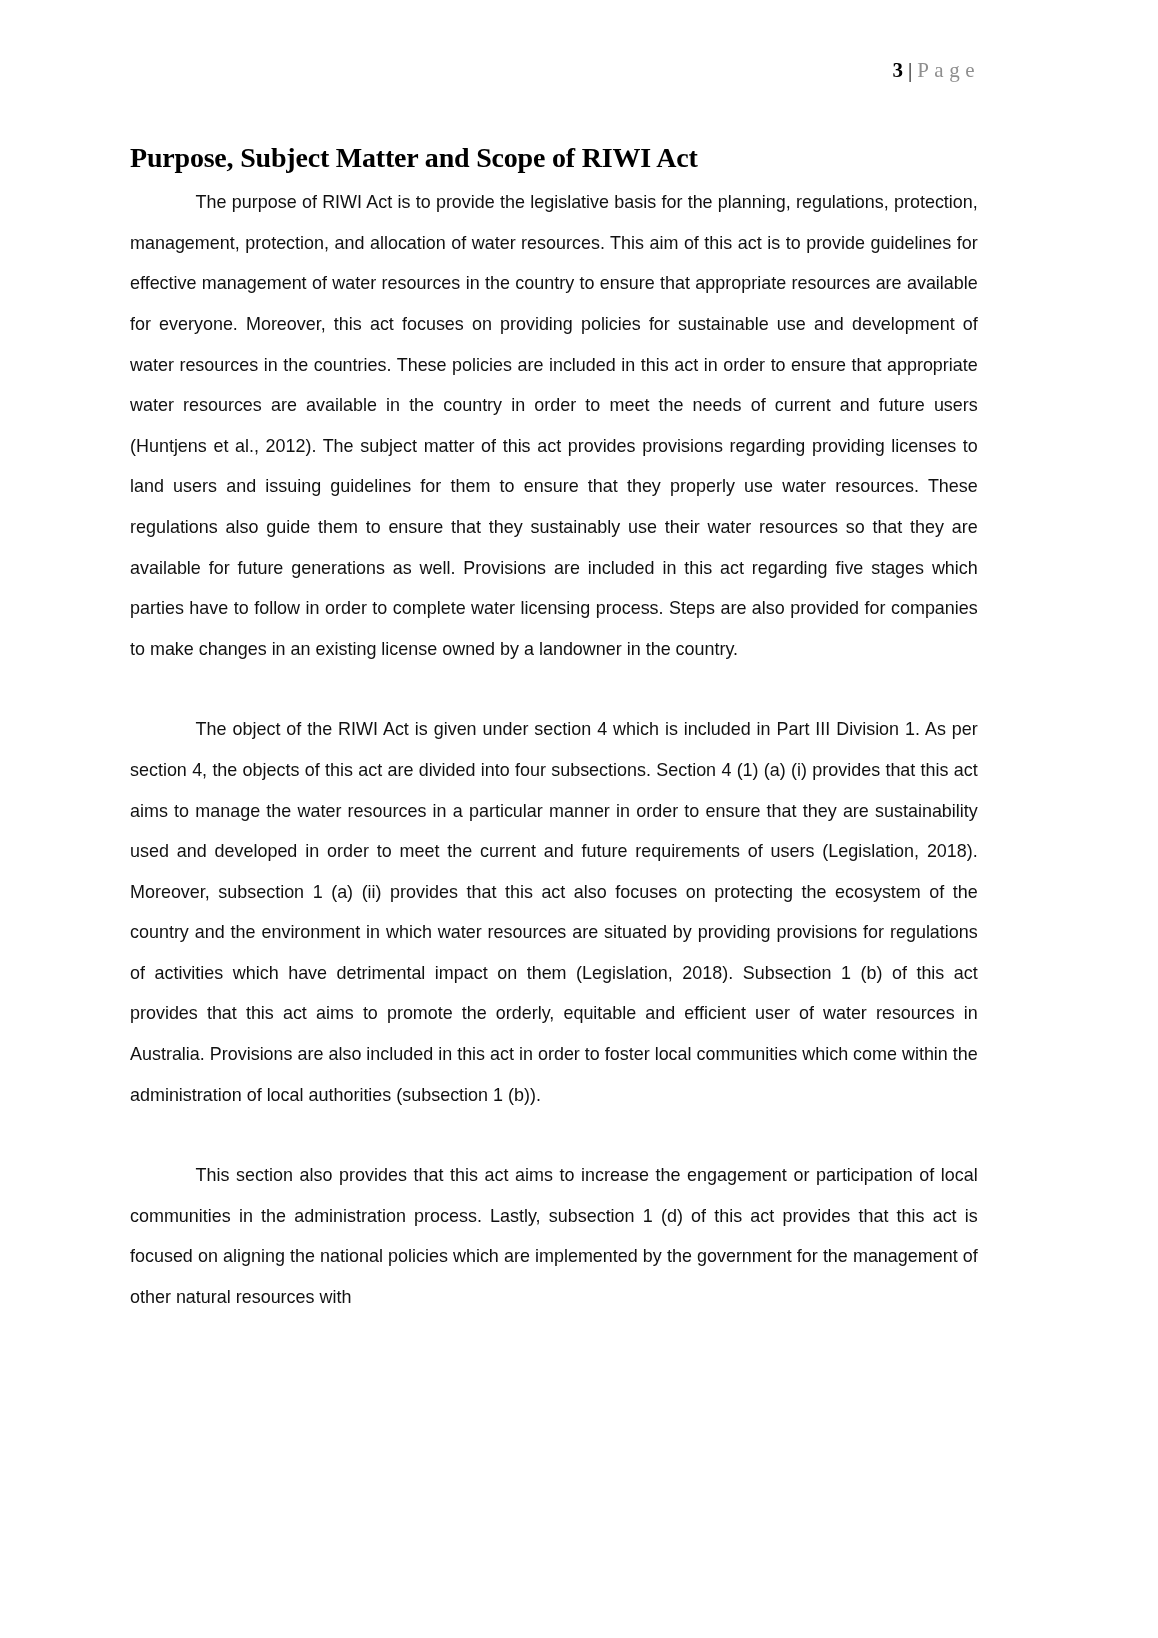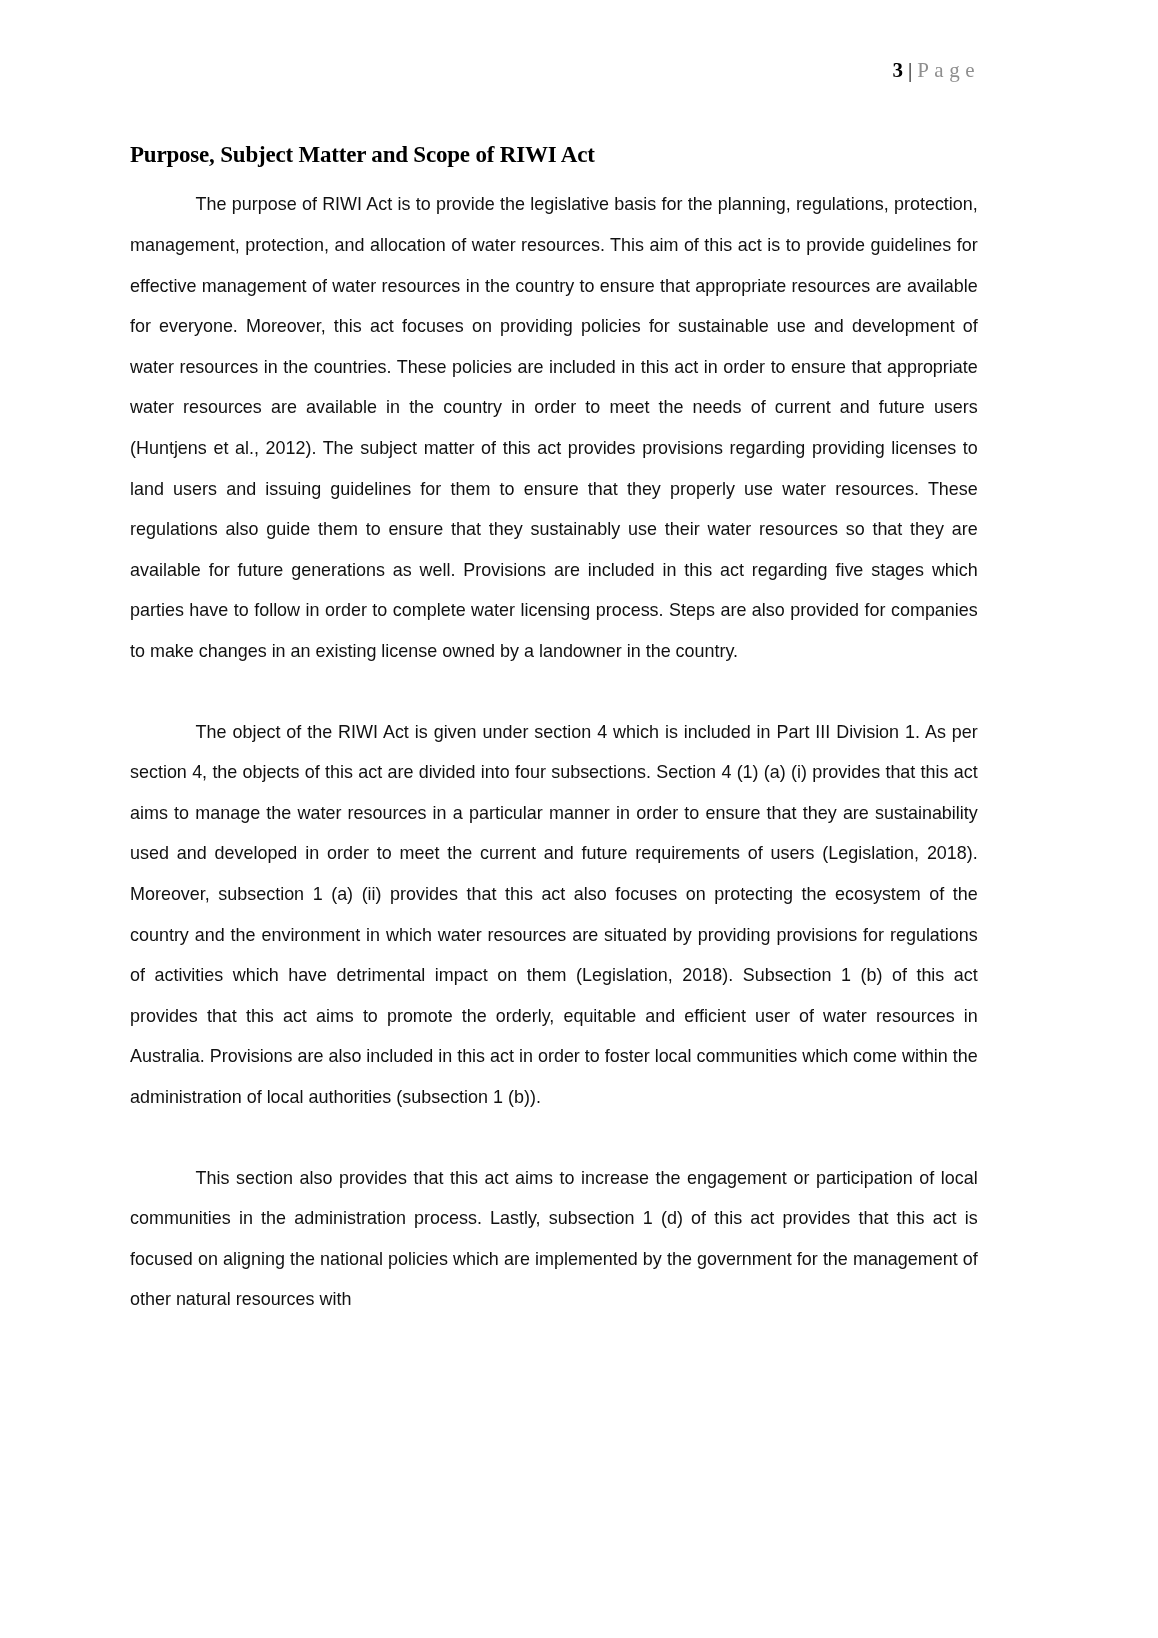--- a/index.html
+++ b/index.html
@@ -52,25 +52,25 @@
   
   .content {
     position: absolute;
     top: 142px;
     left: 130px;
     width: 848px;
   }
 
   .doc-heading {
     font-family: "Liberation Serif", serif;
-    font-size: 23px;
+    font-size: 28px;
     font-weight: bold;
     color: #000000;
     line-height: 1.15;
-    margin: 0 0 16px 0;
+    margin: 0 0 8px 0;
     letter-spacing: -0.2px;
     text-align: left;
   }
 
   .para {
     font-family: "Liberation Sans", sans-serif;
     font-size: 18.6px;
     line-height: 40.6px;
     color: #111111;
     text-align: justify;

